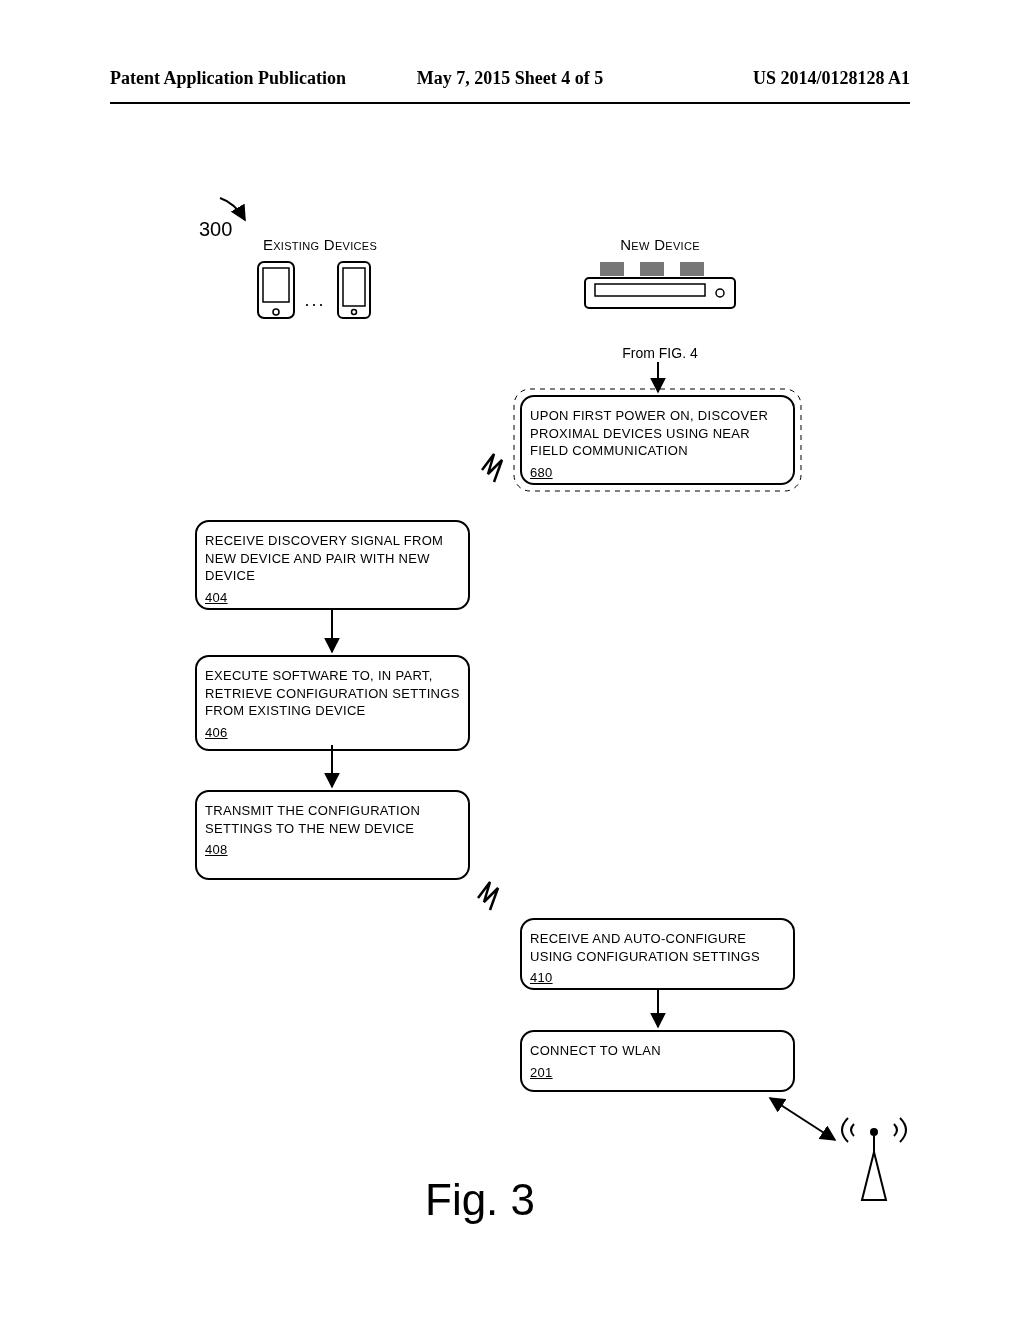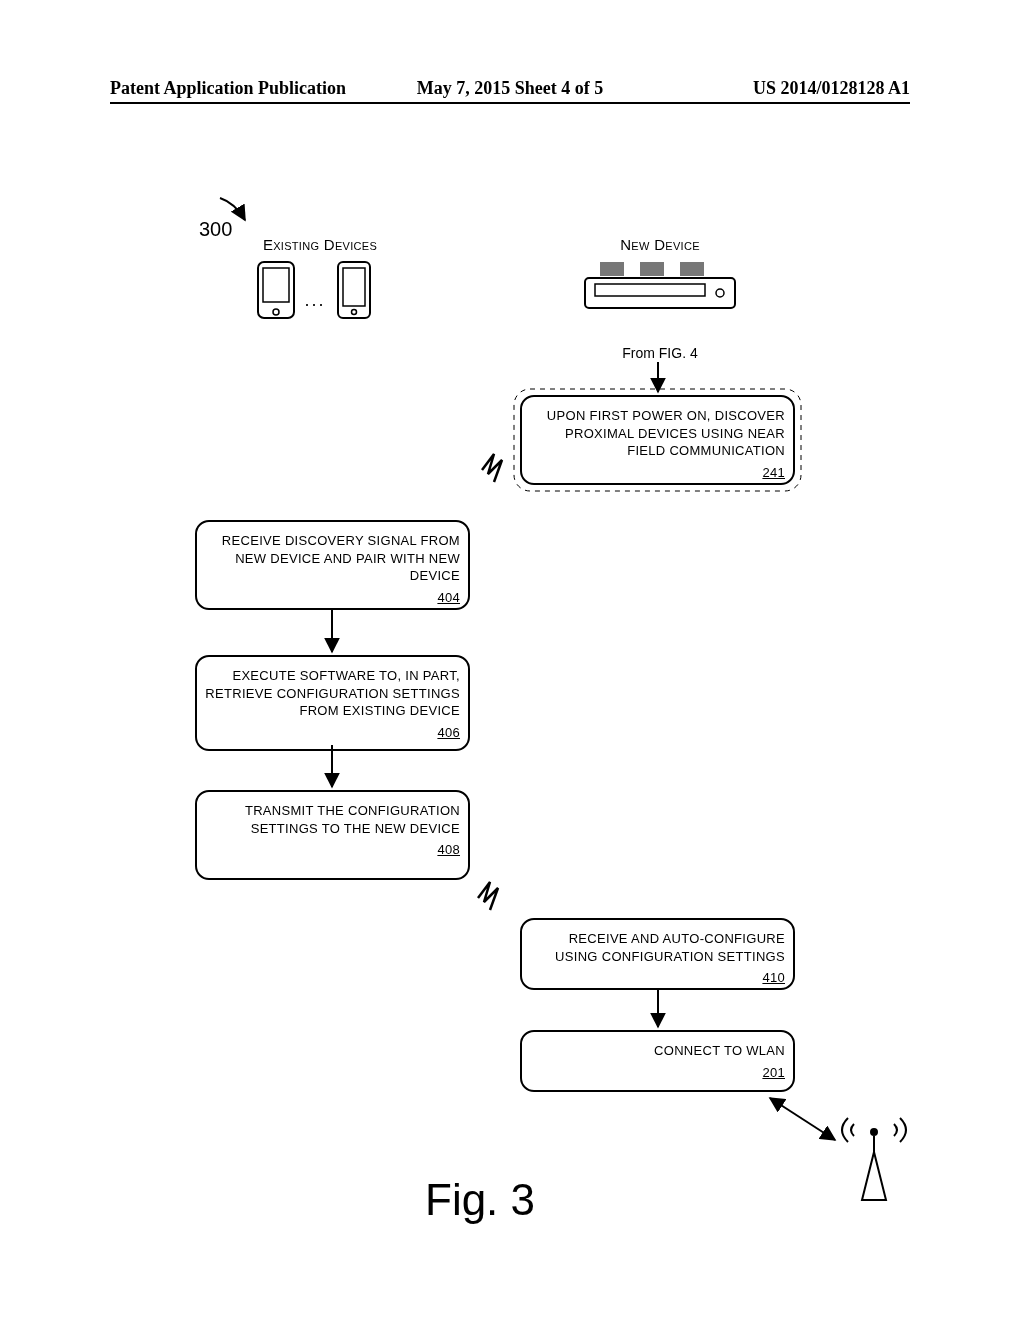--- a/index.html
+++ b/index.html
@@ -11,21 +11,21 @@
     font-family: "Times New Roman", serif;
     color: #000;
   }
   .page {
     position: relative;
     width: 1020px;
     height: 1320px;
   }
   .header {
     position: absolute;
-    top: 78px;
+    top: 68px;
     left: 110px;
     right: 110px;
     display: flex;
     justify-content: space-between;
     font-size: 18px;
     font-weight: bold;
   }
   .header .center {
     position: absolute;
     left: 0; right: 0;
@@ -37,21 +37,21 @@
     left: 110px;
     right: 110px;
     border-top: 2px solid #000;
   }
 
   
   .box {
     position: absolute;
     border: 2px solid #000;
     border-radius: 14px;
-    text-align: right;
+    text-align: left;
     font-family: Arial, sans-serif;
     font-size: 13px;
     line-height: 1.35;
     padding: 10px 8px 6px 8px;
     box-sizing: border-box;
     text-transform: uppercase;
     font-variant: small-caps;
     letter-spacing: 0.3px;
   }
   .box .ref {
@@ -106,21 +106,21 @@
 
   <div class="small-label" style="left:199px; top:190px; font-size:20px;margin-top:28px;">300</div>
 
   <div class="label" style="left:235px; top:236px; width:170px;">Existing Devices</div>
   <div class="label" style="left:590px; top:236px; width:140px;">New Device</div>
 
   <div class="small-label" style="left:605px; top:345px; width:110px;">From FIG. 4</div>
 
   <div class="box" style="left:520px; top:395px; width:275px; height:90px;">
     <span>Upon first power on, discover proximal devices using Near Field Communication</span>
-    <span class="ref">241</span>
+    <span class="ref">680</span>
   </div>
 
   <div class="box" style="left:195px; top:520px; width:275px; height:90px;">
     <span>Receive discovery signal from new device and pair with new device</span>
     <span class="ref">404</span>
   </div>
 
   <div class="box" style="left:195px; top:655px; width:275px; height:96px;">
     <span>Execute software to, in part, retrieve configuration settings from existing device</span>
     <span class="ref">406</span>

